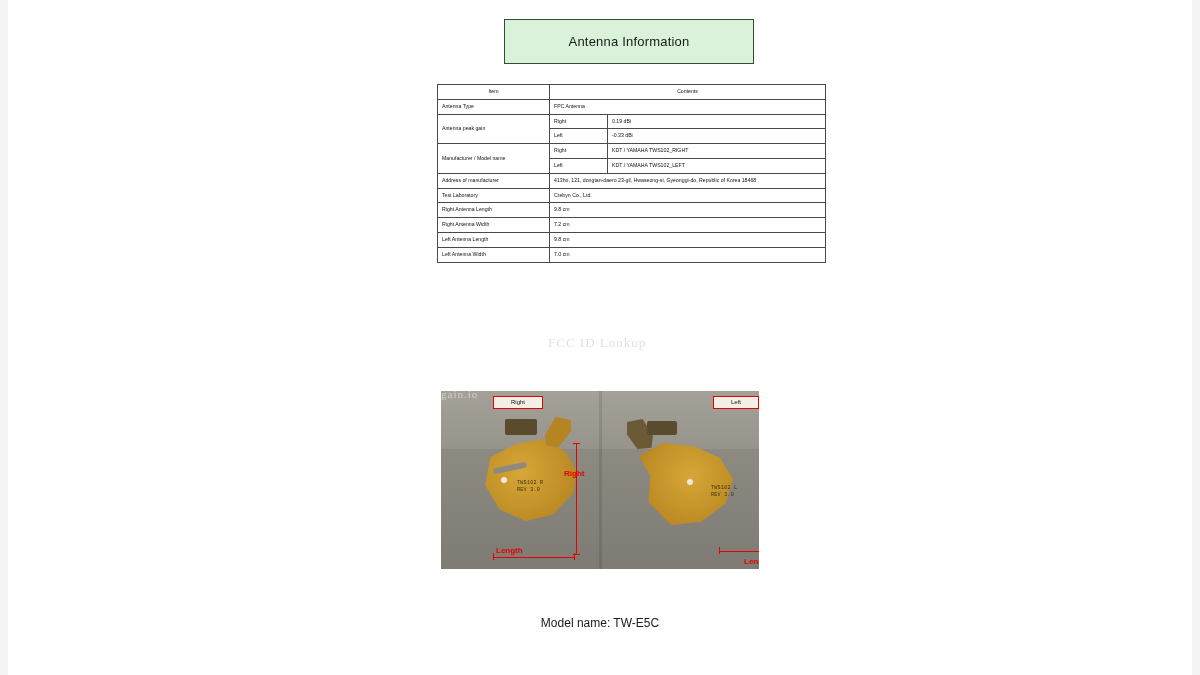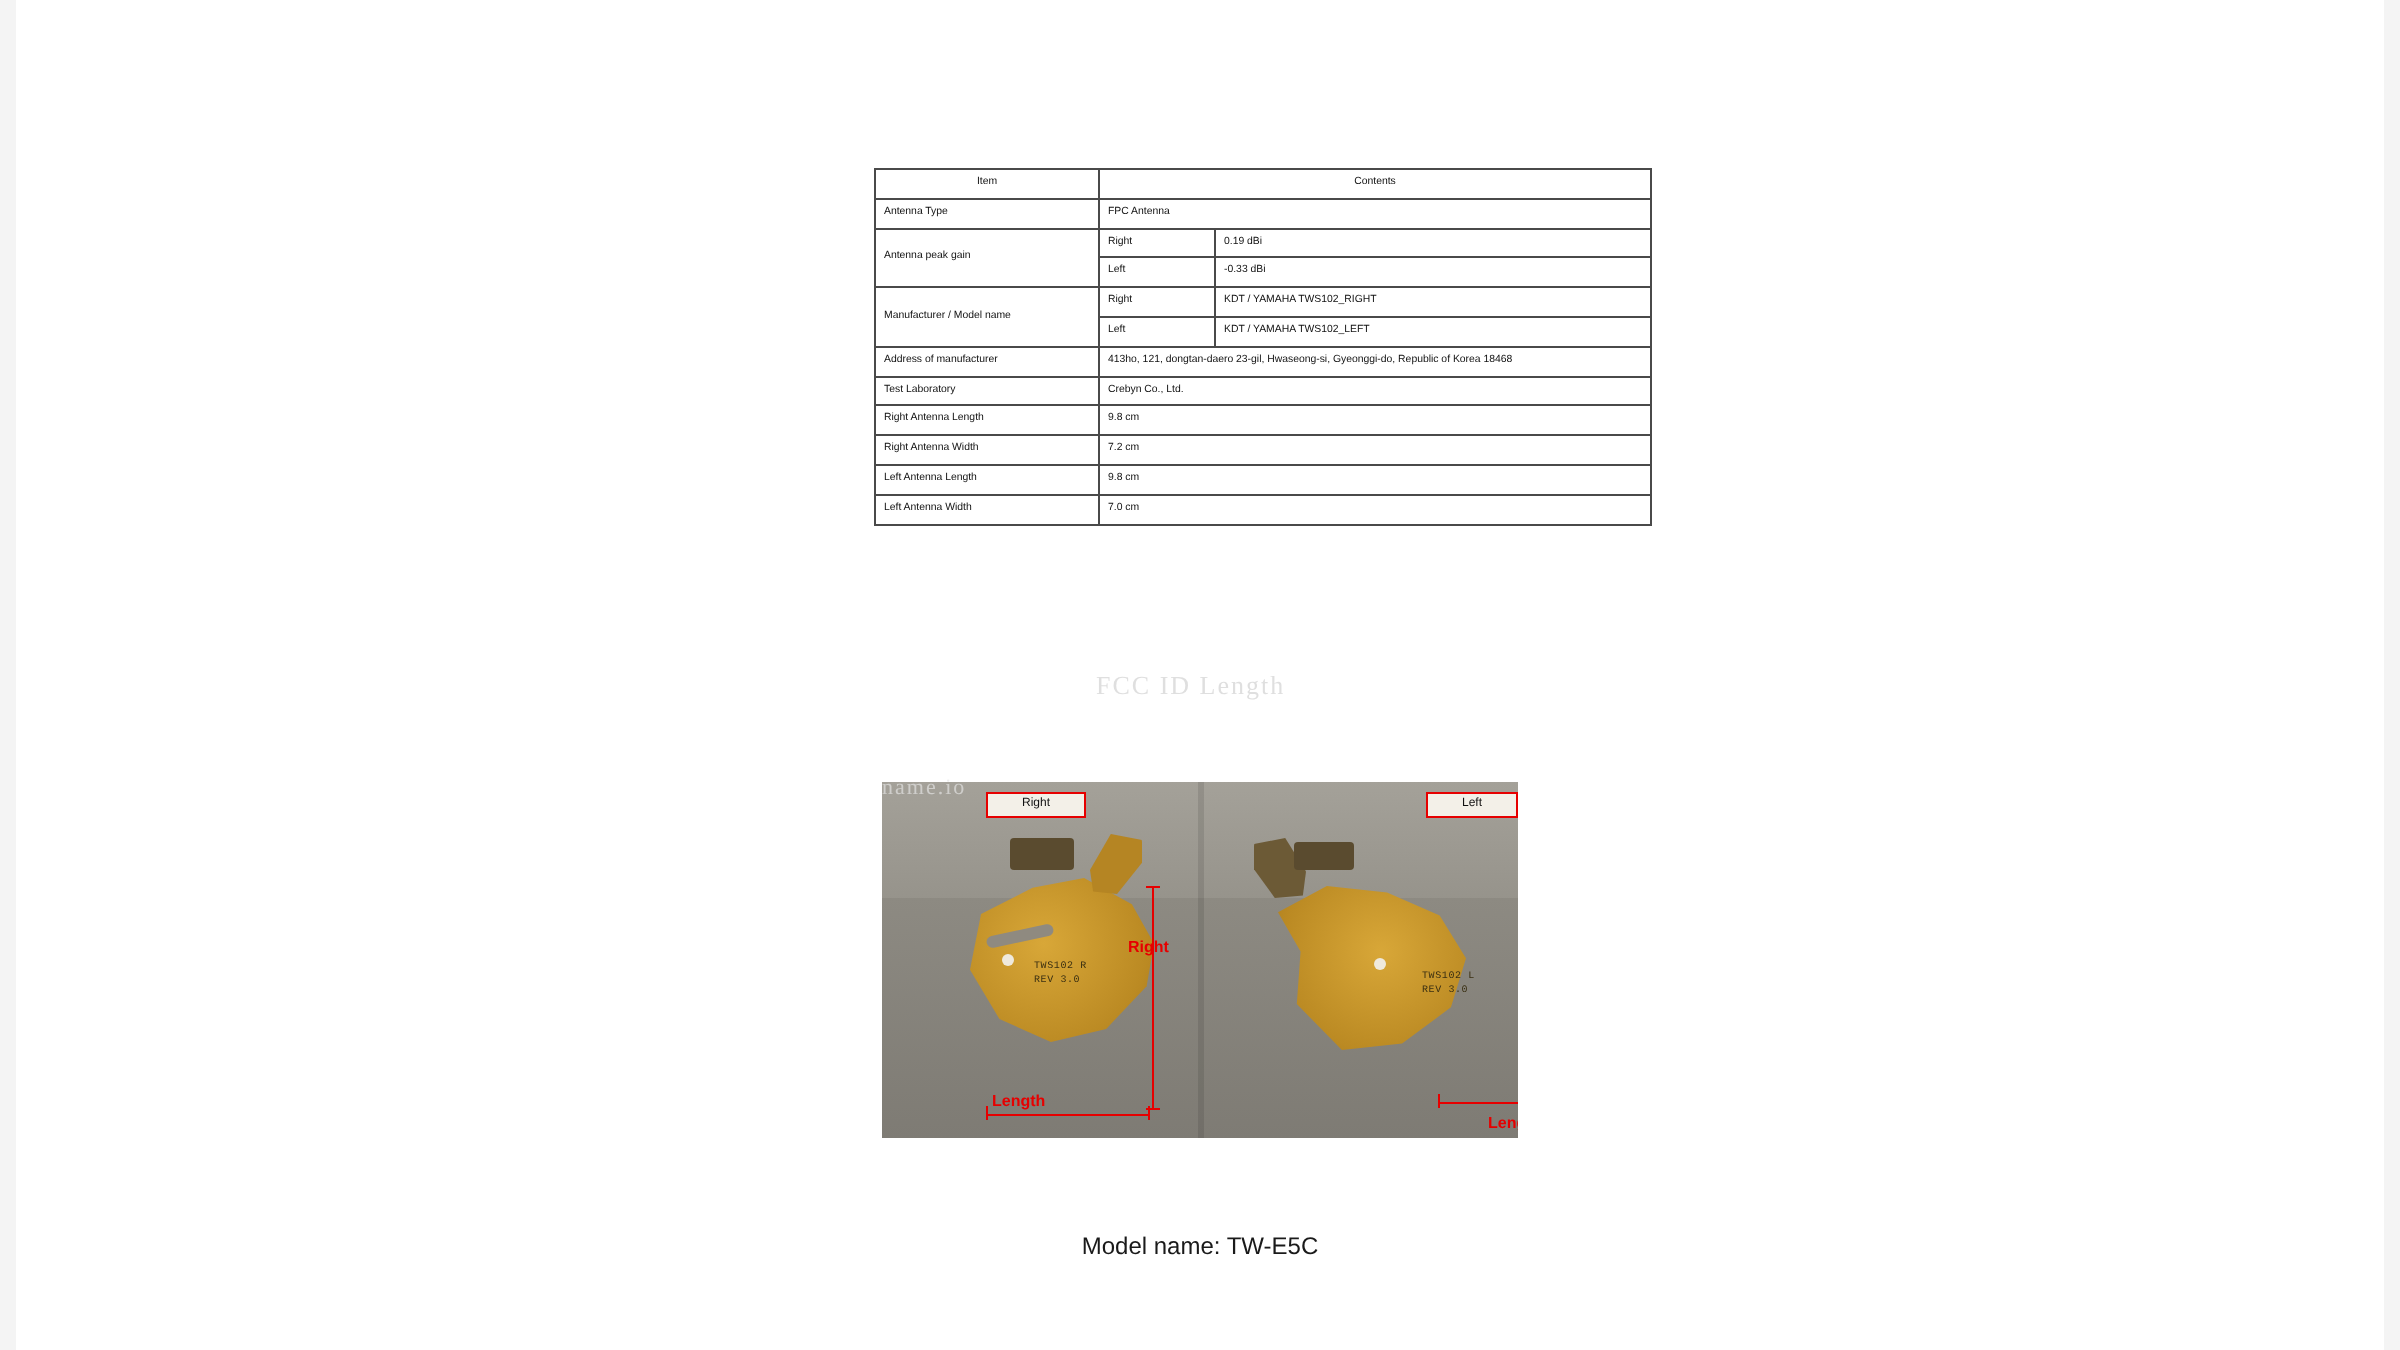--- a/index.html
+++ b/index.html
@@ -227,20 +227,23 @@
   }
 </style>
 </head>
 <body>
 
 <div class="page">
 
   <div class="edge-left"></div>
   <div class="edge-right"></div>
 
+  <div class="title-box">
+    <span class="title-text">Antenna Information</span>
+  </div>
 
   <table class="info-table">
     <colgroup>
       <col class="col-item">
         <col class="col-sub">
         <col class="col-val">
     </colgroup>
     <thead>
       <tr class="row-h">
         <th class="cell-center">Item</th>
@@ -299,21 +302,21 @@
         <td colspan="2">9.8 cm</td>
       </tr>
 
       <tr class="row-h">
         <td>Left Antenna Width</td>
         <td colspan="2">7.0 cm</td>
       </tr>
     </tbody>
   </table>
 
-  <div class="watermark wm-1">FCC ID Length</div>
+  <div class="watermark wm-1">FCC ID Lookup</div>
 
   <div class="photo">
     <div class="bg-top"></div>
     <div class="bg-bot"></div>
     <div class="seam"></div>
 
     <div class="fpc fpc-left-main"></div>
     <div class="fpc fpc-left-arm"></div>
     <div class="fpc fpc-left-conn"></div>
     <div class="fpc-left-slot"></div>
@@ -340,17 +343,17 @@
 
     <div class="arrow-h" style="left:278px; top:160px; width:80px;"></div>
     <div class="cap cap-v" style="left:278px; top:156px;"></div>
 
     <div class="ann-text ann-length-l">Length</div>
     <div class="ann-text ann-length-r">Length</div>
     <div class="ann-text ann-width-l">Right</div>
 
   </div>
 
-  <div class="watermark wm-2">name.io</div>
+  <div class="watermark wm-2">gain.io</div>
 
   <div class="footer">Model name: TW-E5C</div>
 
 </div>
 
 </body></html>

